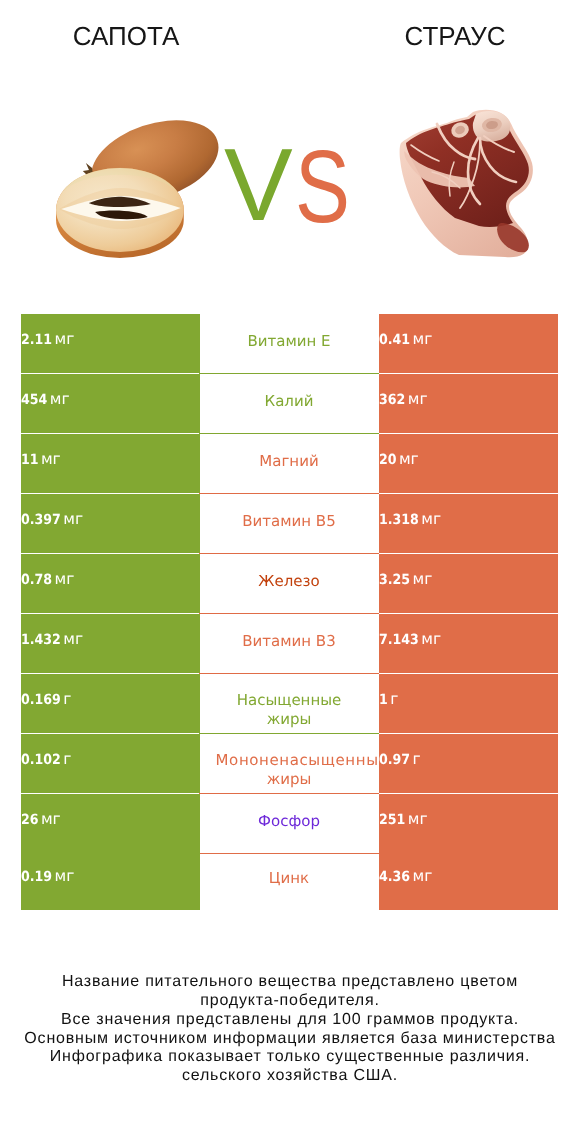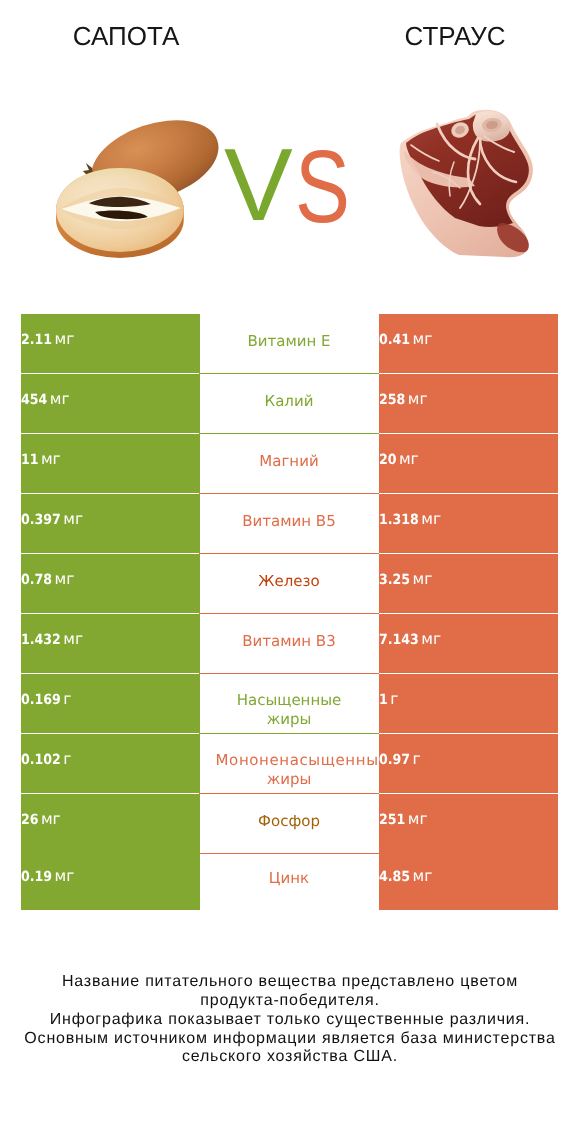--- a/index.html
+++ b/index.html
@@ -202,21 +202,21 @@
       <div class="row" style="top: 60px;">
         <div class="fill" style="left: 0px; width: 179px; background: rgb(130, 168, 50);"></div>
         <div class="fill" style="left: 358px; width: 179px; background: rgb(224, 109, 72);"></div>
         <div class="cell c-left">
           <span class="num"><span>454</span> <span class="u">мг</span></span>
         </div>
         <div class="cell c-mid">
           <span class="nm" style="color: rgb(130, 168, 50);"><span style="display: block;">Калий</span></span>
         </div>
         <div class="cell c-right">
-          <span class="num"><span>258</span> <span class="u">мг</span></span>
+          <span class="num"><span>362</span> <span class="u">мг</span></span>
         </div>
       </div>
       <div class="sep" style="top: 119px; background: rgb(130, 168, 50);"></div>
       <div class="row" style="top: 120px;">
         <div class="fill" style="left: 0px; width: 179px; background: rgb(130, 168, 50);"></div>
         <div class="fill" style="left: 358px; width: 179px; background: rgb(224, 109, 72);"></div>
         <div class="cell c-left">
           <span class="num"><span>11</span> <span class="u">мг</span></span>
         </div>
         <div class="cell c-mid">
@@ -297,42 +297,43 @@
         </div>
       </div>
       <div class="sep" style="top: 479px; background: rgb(224, 109, 72);"></div>
       <div class="row" style="top: 480px;">
         <div class="fill" style="left: 0px; width: 179px; background: rgb(130, 168, 50);"></div>
         <div class="fill" style="left: 358px; width: 179px; background: rgb(224, 109, 72);"></div>
         <div class="cell c-left">
           <span class="num"><span>26</span> <span class="u">мг</span></span>
         </div>
         <div class="cell c-mid">
-          <span class="nm" style="color: #a16207;"><span style="display: block;">Фосфор</span></span>
+          <span class="nm" style="color: #6d28d9;"><span style="display: block;">Фосфор</span></span>
         </div>
         <div class="cell c-right">
           <span class="num"><span>251</span> <span class="u">мг</span></span>
         </div>
       </div>
       <div class="sep" style="top: 539px; background: rgb(224, 109, 72);"></div>
       <div class="row" style="top: 537px;">
         <div class="fill" style="left: 0px; width: 179px; background: rgb(130, 168, 50);"></div>
         <div class="fill" style="left: 358px; width: 179px; background: rgb(224, 109, 72);"></div>
         <div class="cell c-left">
           <span class="num"><span>0.19</span> <span class="u">мг</span></span>
         </div>
         <div class="cell c-mid">
           <span class="nm" style="color: rgb(224, 109, 72);"><span style="display: block;">Цинк</span></span>
         </div>
         <div class="cell c-right">
-          <span class="num"><span>4.85</span> <span class="u">мг</span></span>
+          <span class="num"><span>4.36</span> <span class="u">мг</span></span>
         </div>
       </div>
     </div>
 
   <div class="footer">
       <div>Название питательного вещества представлено цветом</div>
       <div>продукта-победителя.</div>
+      <div>Все значения представлены для 100 граммов продукта.</div>
+      <div>Основным источником информации является база министерства</div>
       <div>Инфографика показывает только существенные различия.</div>
-      <div>Основным источником информации является база министерства</div>
       <div>сельского хозяйства США.</div>
     </div>
 </div>
 
 </body></html>

